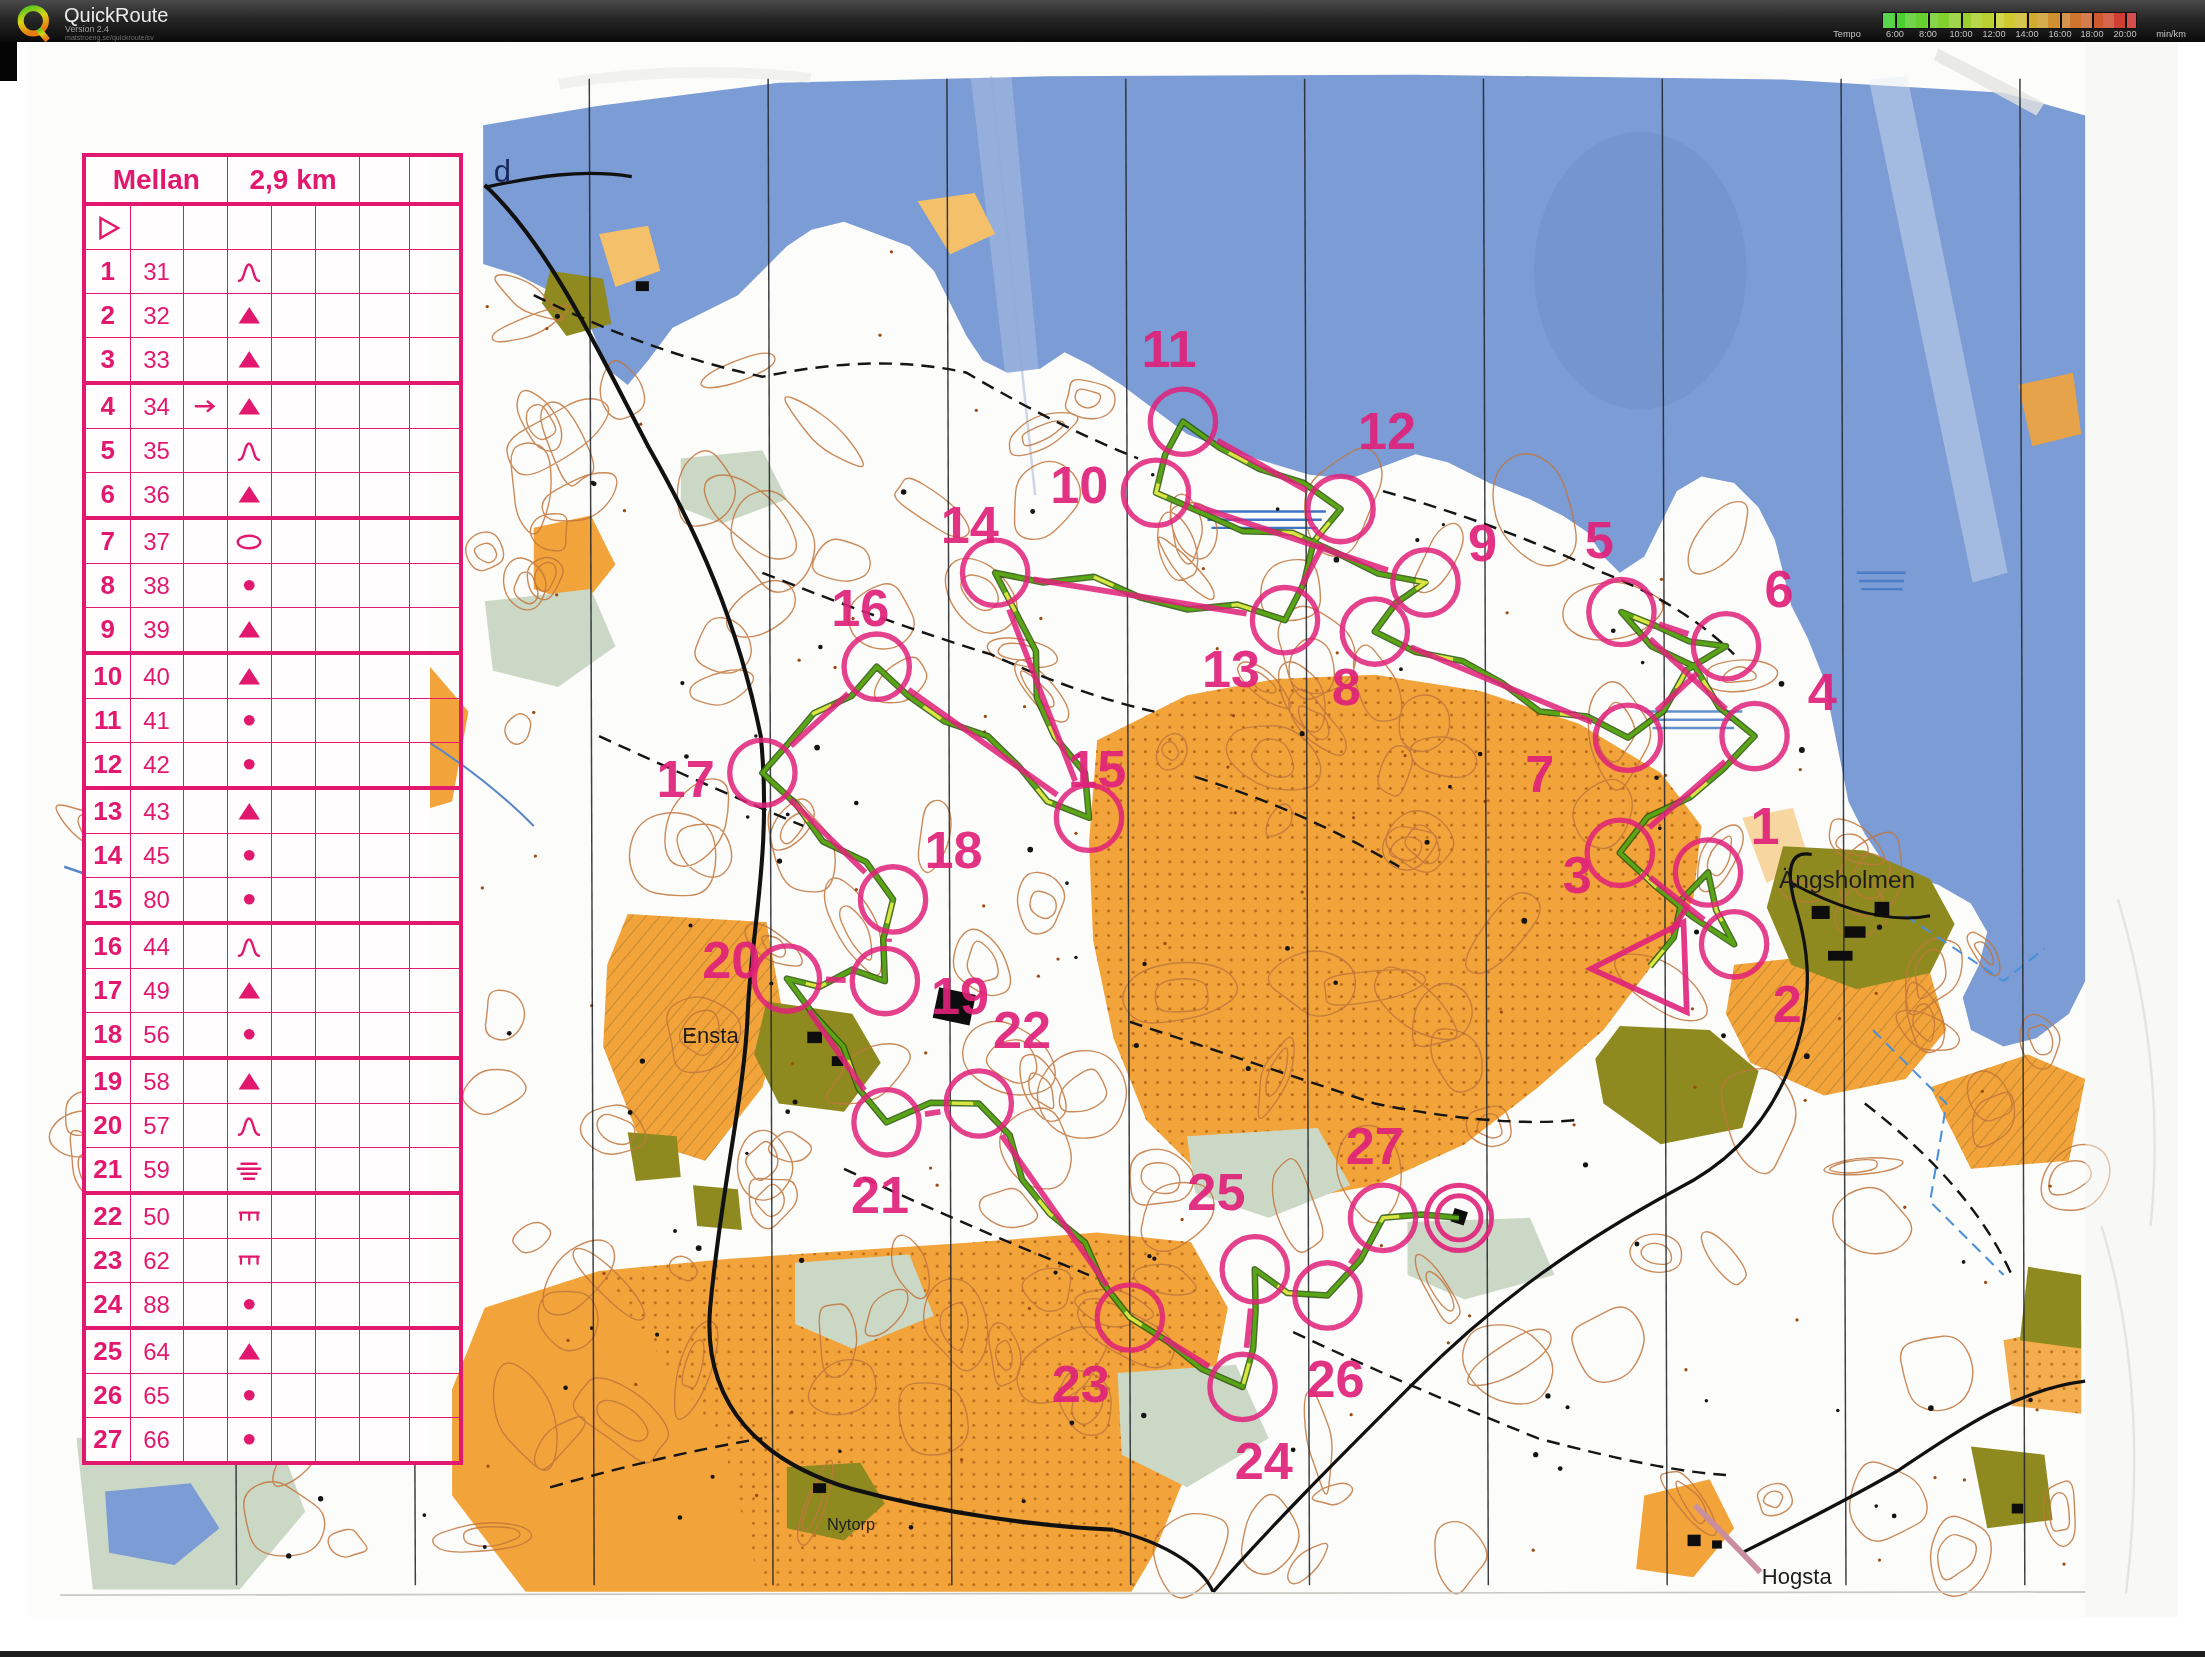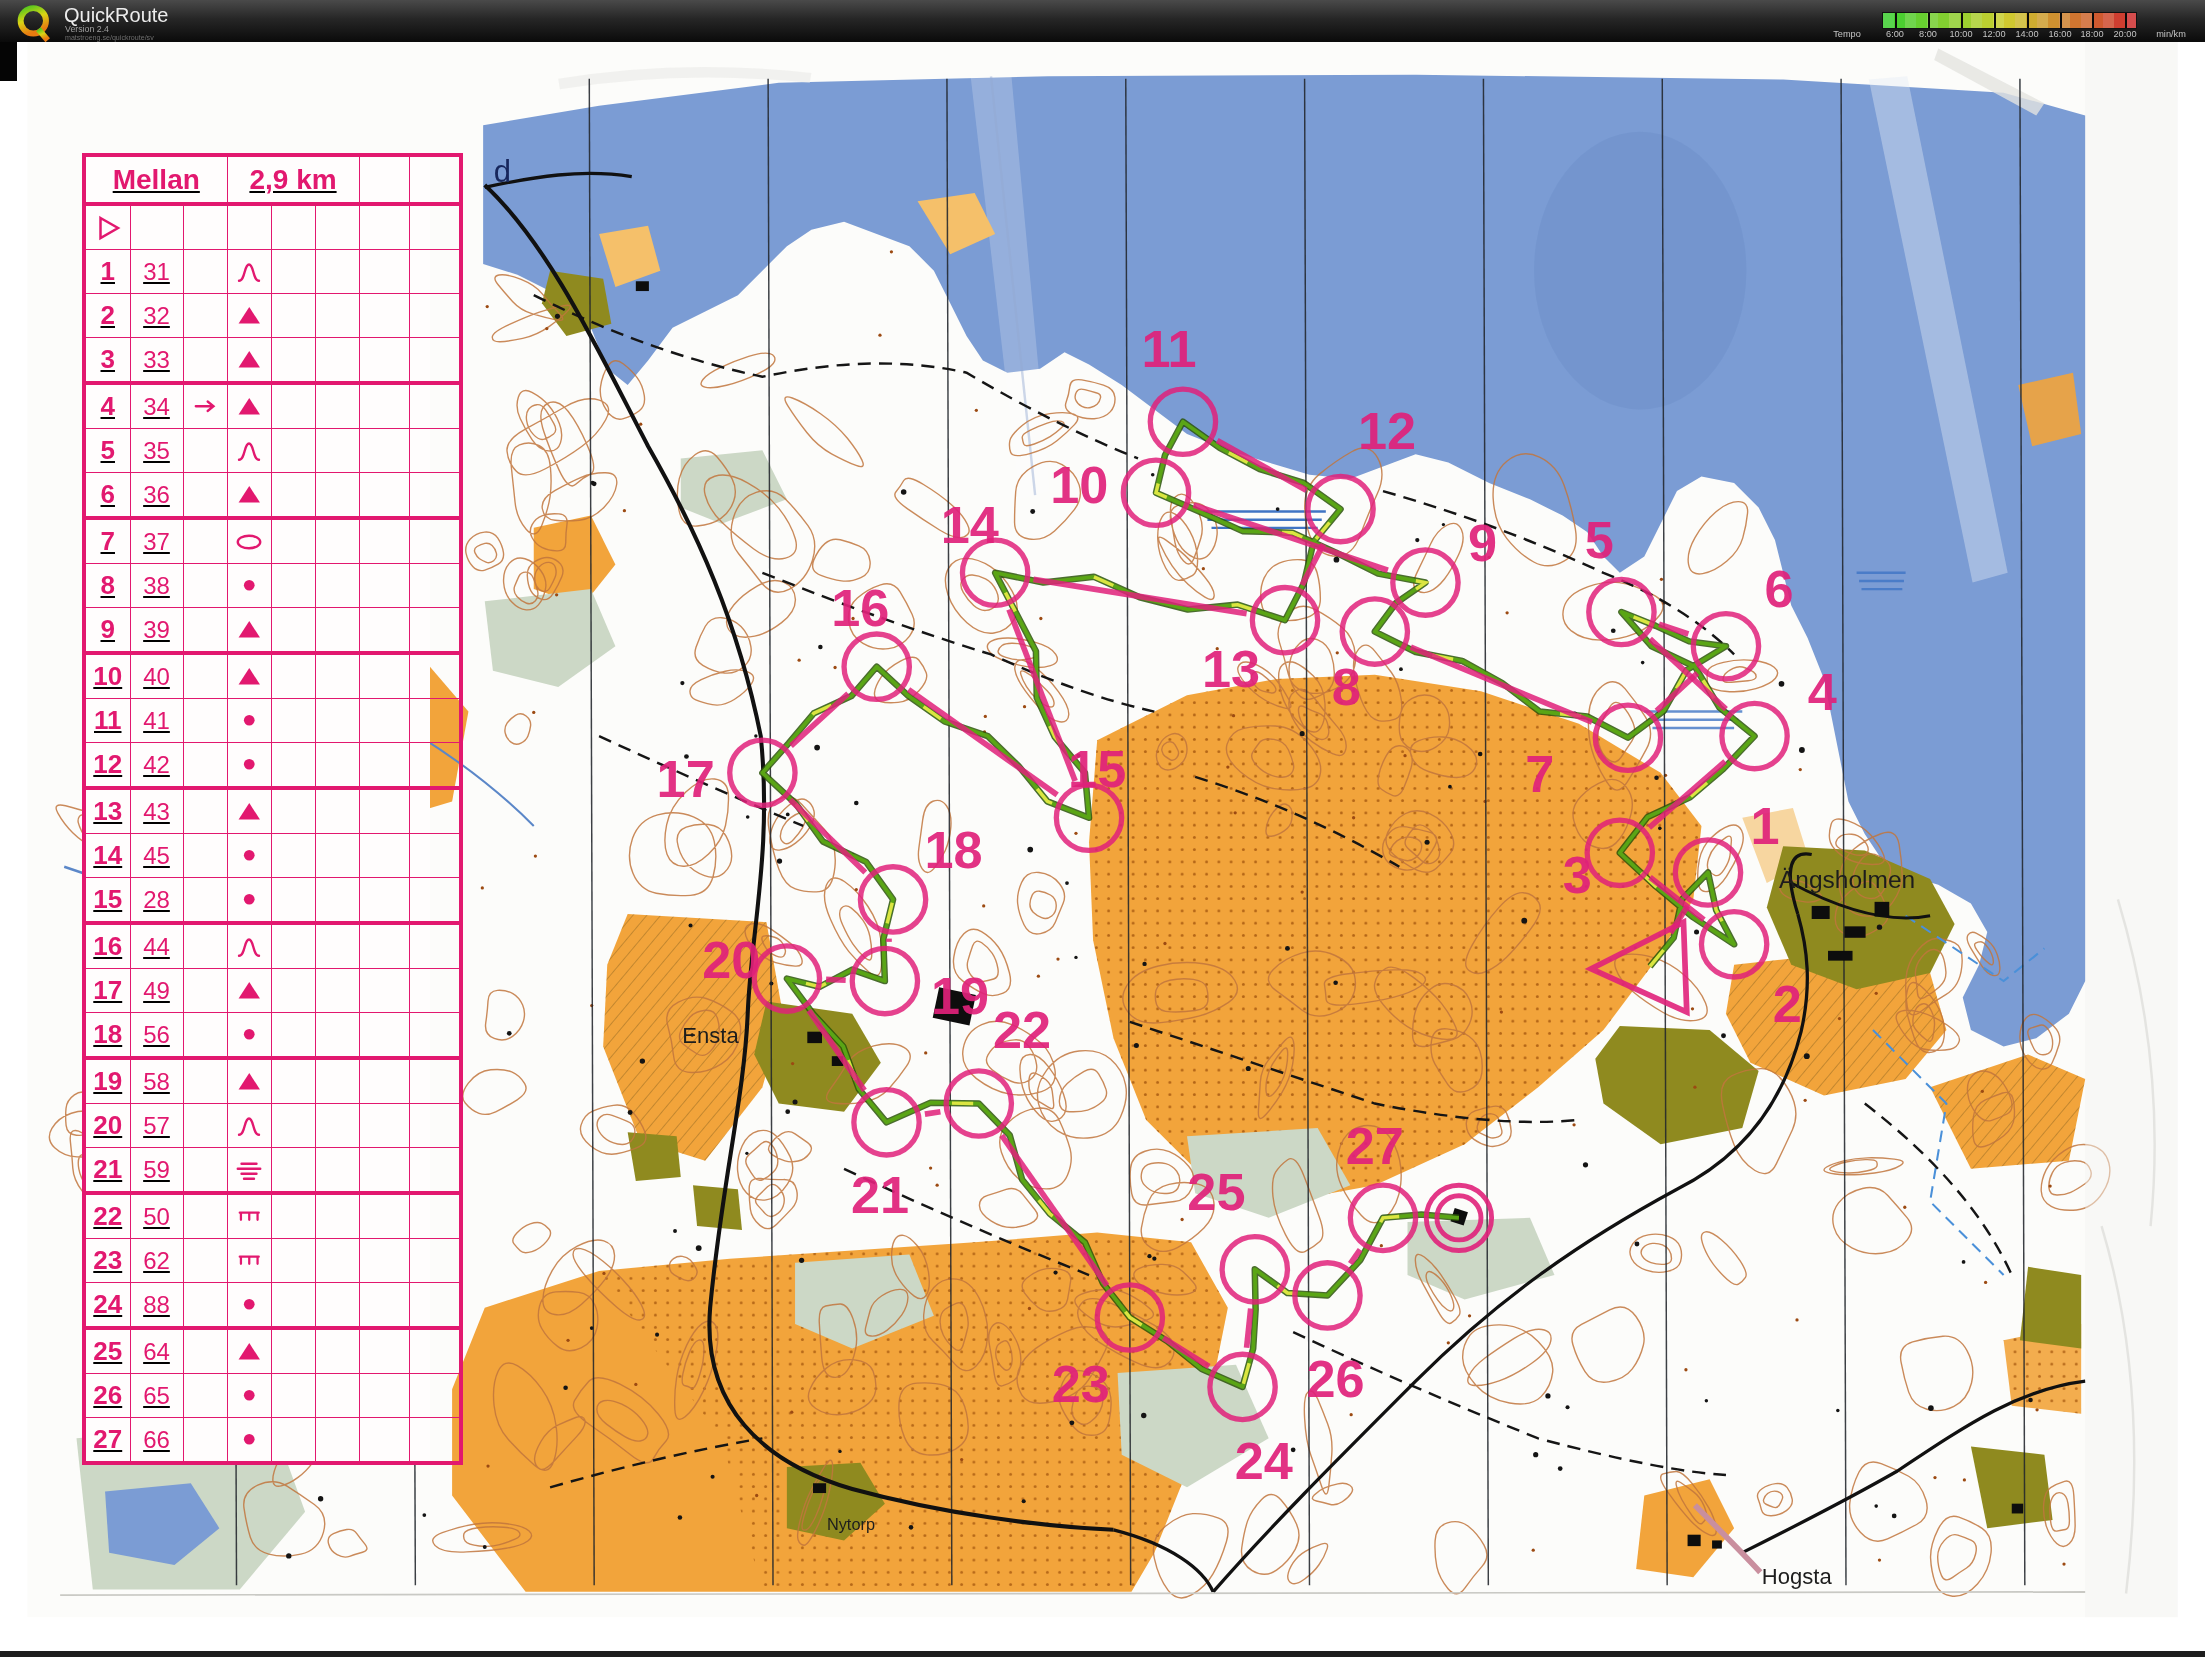--- a/index.html
+++ b/index.html
@@ -12,21 +12,21 @@
   #app-version{position:absolute;left:65px;top:24px;font-size:8.8px;color:#a0a0a0;}
   #app-url{position:absolute;left:65px;top:34px;font-size:7.1px;color:#6f6f6f;}
   #tempo-bar{position:absolute;left:1883px;top:12.6px;width:253px;height:15px;
     display:flex;outline:0.8px solid #111;}
   .tempo-seg{flex:1 1 auto;height:100%;}
   .tempo-tick{position:absolute;top:12.6px;width:1.7px;height:15px;background:#0a0a0a;}
   .tempo-label{position:absolute;top:29px;font-size:9.2px;color:#c4c4c4;transform:translateX(-50%);white-space:nowrap;}
   
   #map-svg{position:absolute;left:0;top:42px;z-index:1;}
   
-  #sheet{position:absolute;left:82px;top:153px;width:348px;z-index:10;background:#fffdfd;text-decoration:underline;}
+  #sheet{position:absolute;left:82px;top:153px;width:348px;z-index:10;background:#fffdfd;}
   #sheet table{border-collapse:collapse;width:100%;table-layout:fixed;
     border:4.2px solid #e2186f;}
   #sheet td{border:1.7px solid #e2186f;height:43px;text-align:center;vertical-align:middle;
     color:#e2186f;padding:0;overflow:hidden;}
   #sheet td.hdr{font-size:28px;font-weight:bold;height:45px;}
   #sheet td.num{font-size:26px;font-weight:bold;}
   #sheet td.code{font-size:24px;}
   #sheet tr.thick td{border-bottom-width:4.2px;}
   #sheet td.fin{height:47px;}
   .symglyph{display:inline-block;vertical-align:middle;}
@@ -670,21 +670,21 @@
           <td><svg class="symglyph" width="28.5" height="28.5" viewBox="0 0 24 24">
               <circle cx="12" cy="12" r="4.5" fill="#e2186f"></circle>
             </svg></td>
           <td></td>
           <td></td>
           <td></td>
           <td></td>
         </tr>
         <tr class="thick">
           <td class="num">15</td>
-          <td class="code">28</td>
+          <td class="code">80</td>
           <td></td>
           <td><svg class="symglyph" width="28.5" height="28.5" viewBox="0 0 24 24">
               <circle cx="12" cy="12" r="4.5" fill="#e2186f"></circle>
             </svg></td>
           <td></td>
           <td></td>
           <td></td>
           <td></td>
         </tr>
         <tr>

